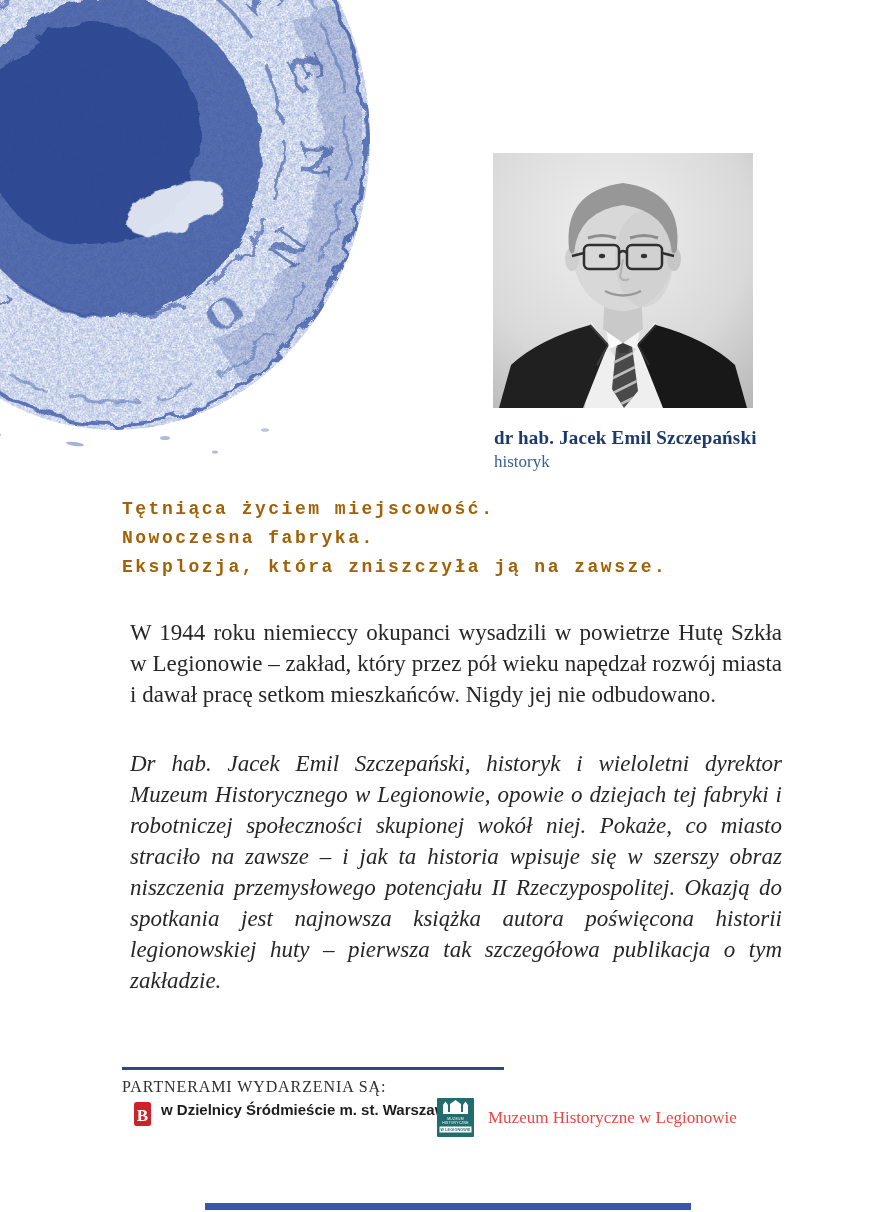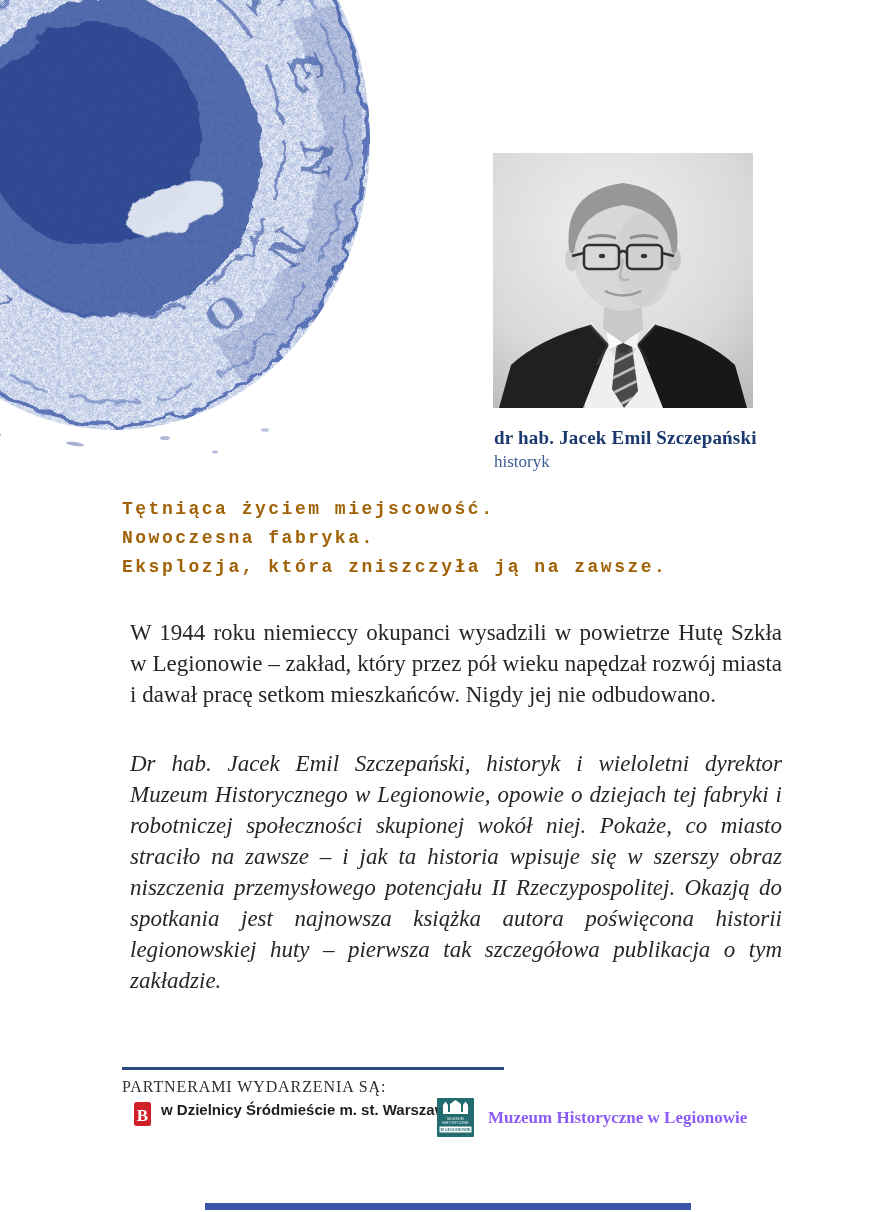--- a/index.html
+++ b/index.html
@@ -33,21 +33,21 @@
                     letter-spacing:.9px;color:#2f2f2f;}
 
   .partner-library{position:absolute;left:134px;top:1100px;display:flex;gap:10px;}
   .lib-icon{width:17px;height:24px;margin-top:2px;flex:0 0 auto;}
   .lib-text{font-family:"Liberation Sans",sans-serif;font-size:15px;line-height:20px;
             color:#1d1d1d;font-weight:600;}
   .lib-text .sub{font-weight:600;}
 
   .partner-museum{position:absolute;left:437px;top:1098px;display:flex;align-items:center;gap:14px;}
   .museum-icon{width:37px;height:39px;flex:0 0 auto;}
-  .museum-name{font-size:17px;font-weight:bold;color:#8b5cf6;}
+  .museum-name{font-size:17px;font-weight:normal;color:#ef4444;}
 
   .bottom-bar{position:absolute;left:205px;top:1203px;width:486px;height:7px;background:#3a56a8;}
 </style>
 </head>
 <body>
 
 <div class="page">
 
   <svg class="stamp" viewBox="0 0 560 620" xmlns="http://www.w3.org/2000/svg">
     <defs>

